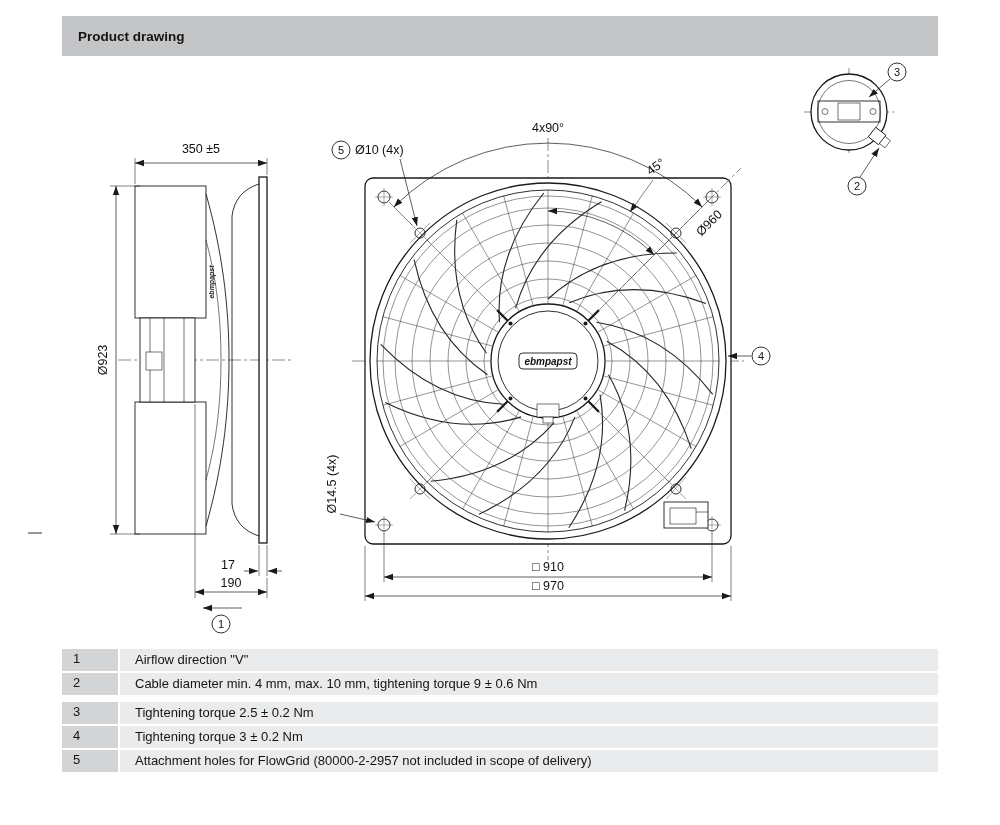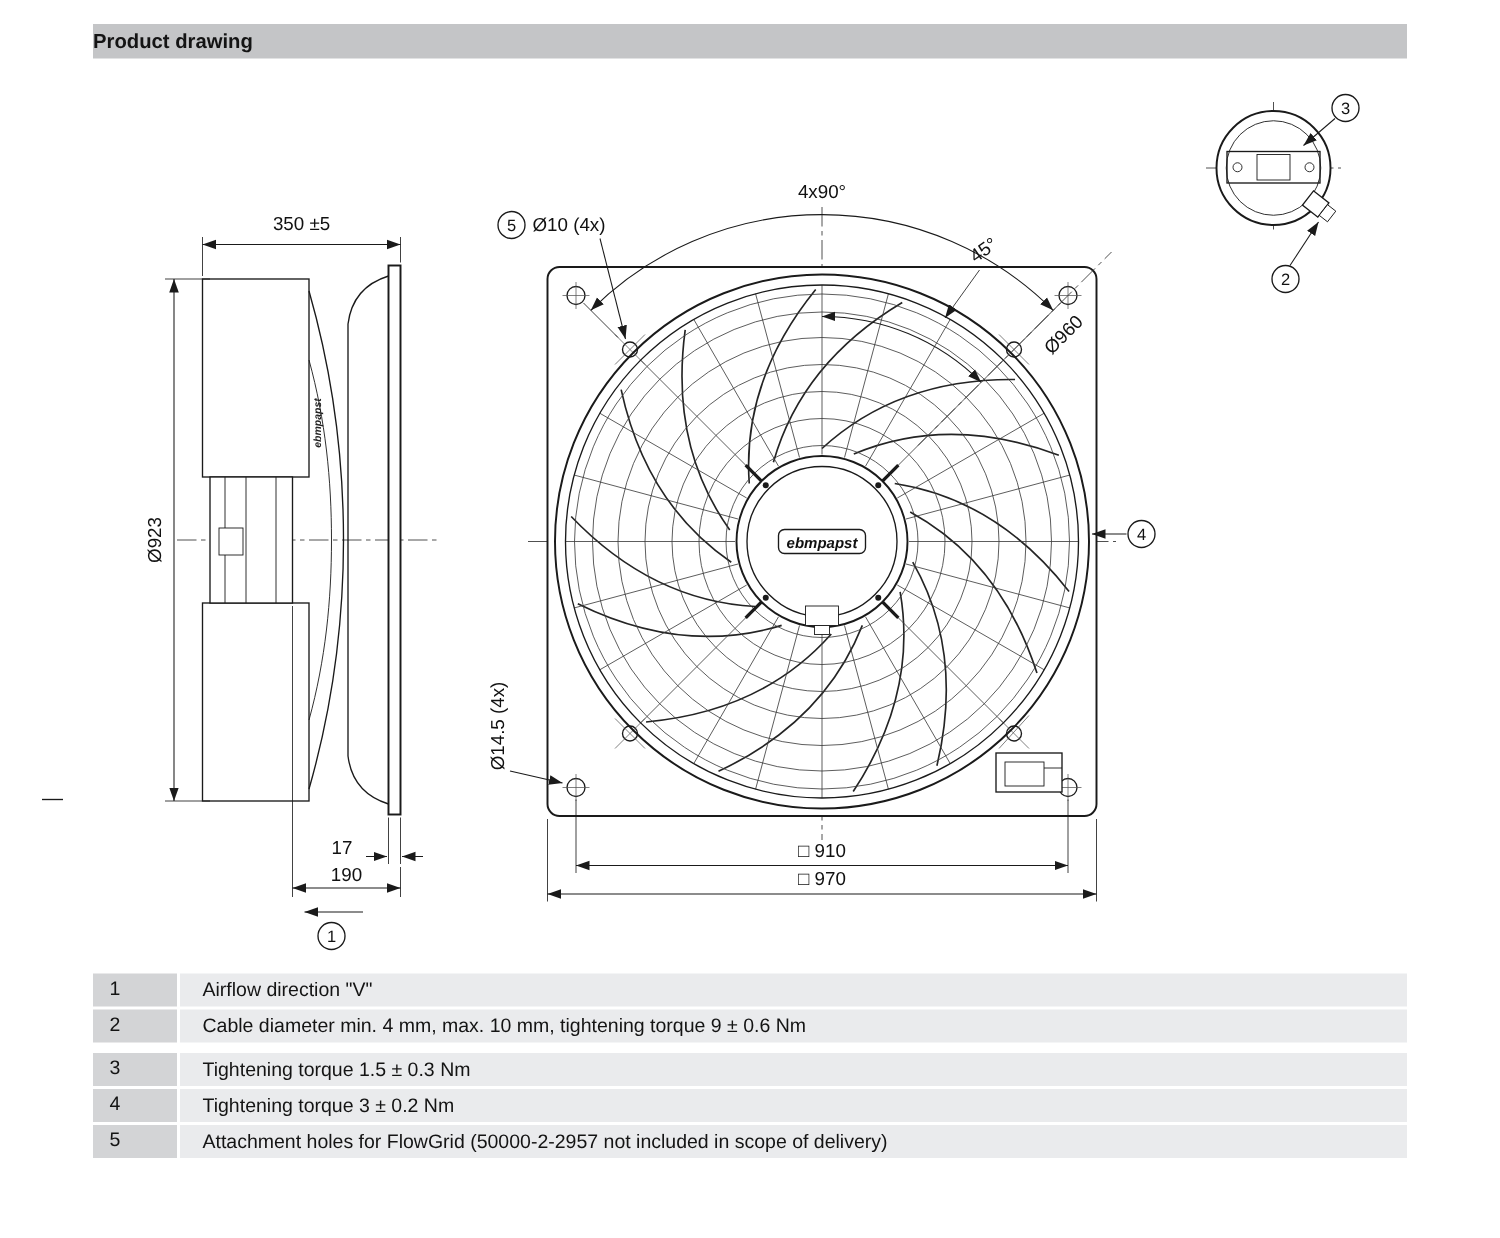--- a/index.html
+++ b/index.html
@@ -1,17 +1,17 @@
 <!DOCTYPE html>
 <html><head>
 <meta charset="utf-8">
 <style>
   html,body{margin:0;padding:0;background:#fff;}
   .page{position:relative;width:1000px;height:825px;background:#fff;font-family:"Liberation Sans",sans-serif;overflow:hidden;}
-  .header-bar{position:absolute;left:62px;top:16px;width:876px;height:23px;background:#c4c5c7;display:flex;align-items:center;box-sizing:border-box;padding-left:0;}
+  .header-bar{position:absolute;left:62px;top:16px;width:876px;height:40px;background:#c4c5c7;display:flex;align-items:center;box-sizing:border-box;padding-left:16px;}
   .header-title{font-size:13.5px;font-weight:bold;color:#141414;}
   svg.drawing{position:absolute;left:0;top:0;}
   .notes{position:absolute;left:62px;top:649px;width:876px;display:flex;flex-direction:column;gap:2px;font-size:13px;color:#141414;}
   .note-row{display:flex;gap:2px;}
   .note-row.gap-before{margin-top:5px;}
   .note-num{width:56px;background:#d3d4d6;box-sizing:border-box;padding:2px 0 2px 11px;}
   .note-text{flex:1;background:#eaebed;box-sizing:border-box;padding:2px 12px 2px 15px;line-height:18px;}
   .ol{stroke:#1a1a1a;fill:none;stroke-width:1.3px;}
   .ol2{stroke:#1a1a1a;fill:none;stroke-width:0.9px;}
   .thin{stroke:#1a1a1a;fill:none;stroke-width:0.6px;}
@@ -221,25 +221,25 @@
     <div class="note-row">
       <div class="note-num">1</div>
       <div class="note-text">Airflow direction "V"</div>
     </div>
     <div class="note-row">
       <div class="note-num">2</div>
       <div class="note-text">Cable diameter min. 4 mm, max. 10 mm, tightening torque 9 ± 0.6 Nm</div>
     </div>
     <div class="note-row gap-before">
       <div class="note-num">3</div>
-      <div class="note-text">Tightening torque 1.5 ± 0.3 Nm</div>
+      <div class="note-text">Tightening torque 2.5 ± 0.2 Nm</div>
     </div>
     <div class="note-row">
       <div class="note-num">4</div>
       <div class="note-text">Tightening torque 3 ± 0.2 Nm</div>
     </div>
     <div class="note-row">
       <div class="note-num">5</div>
-      <div class="note-text">Attachment holes for FlowGrid (50000-2-2957 not included in scope of delivery)</div>
+      <div class="note-text">Attachment holes for FlowGrid (80000-2-2957 not included in scope of delivery)</div>
     </div>
   </div>
 
 </div>
 
 </body></html>

